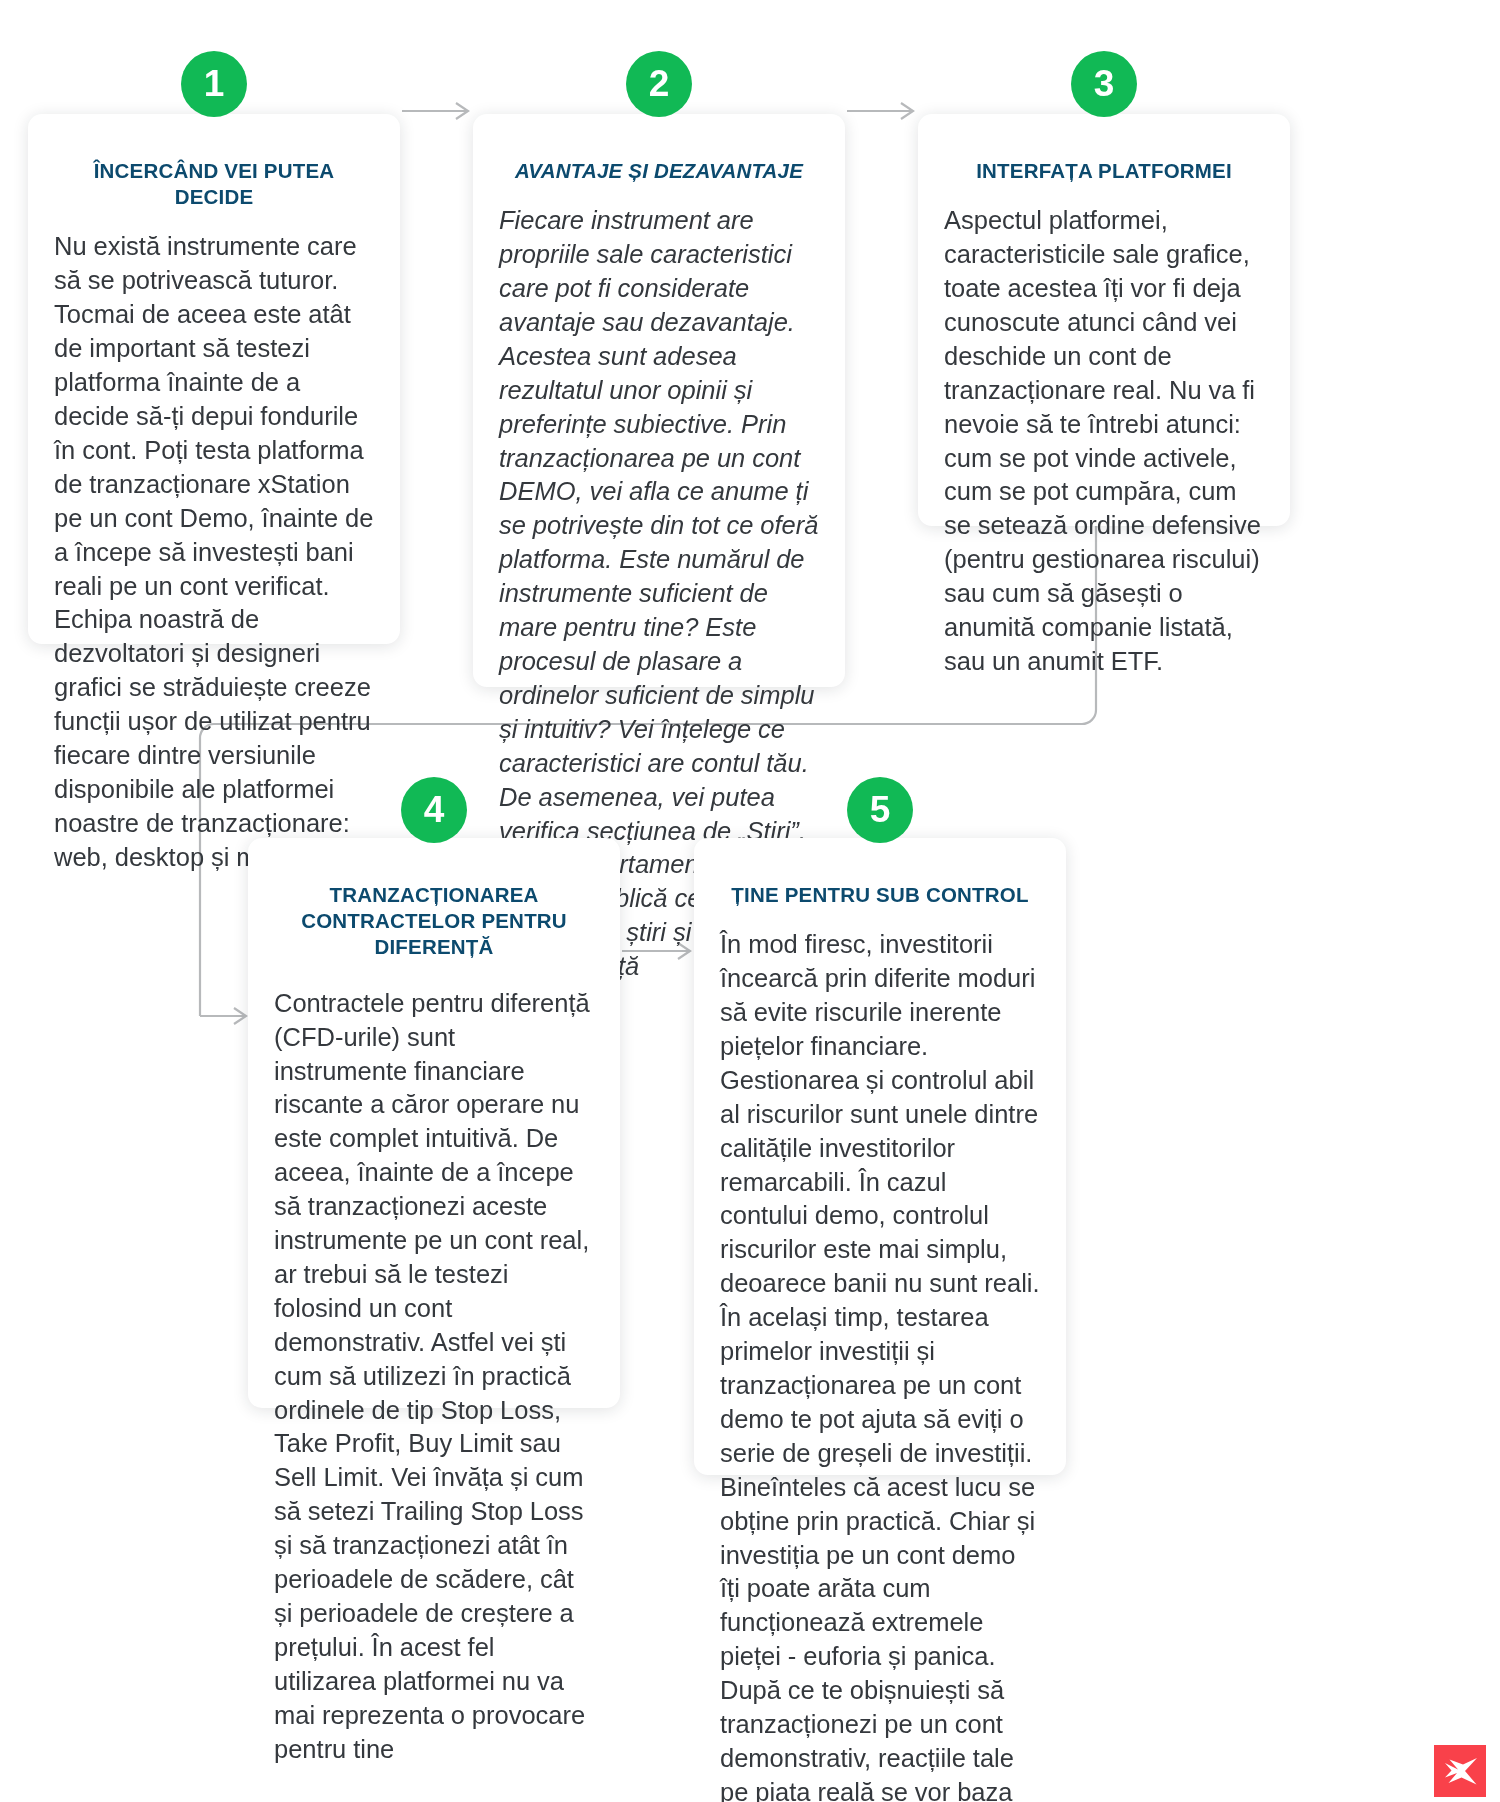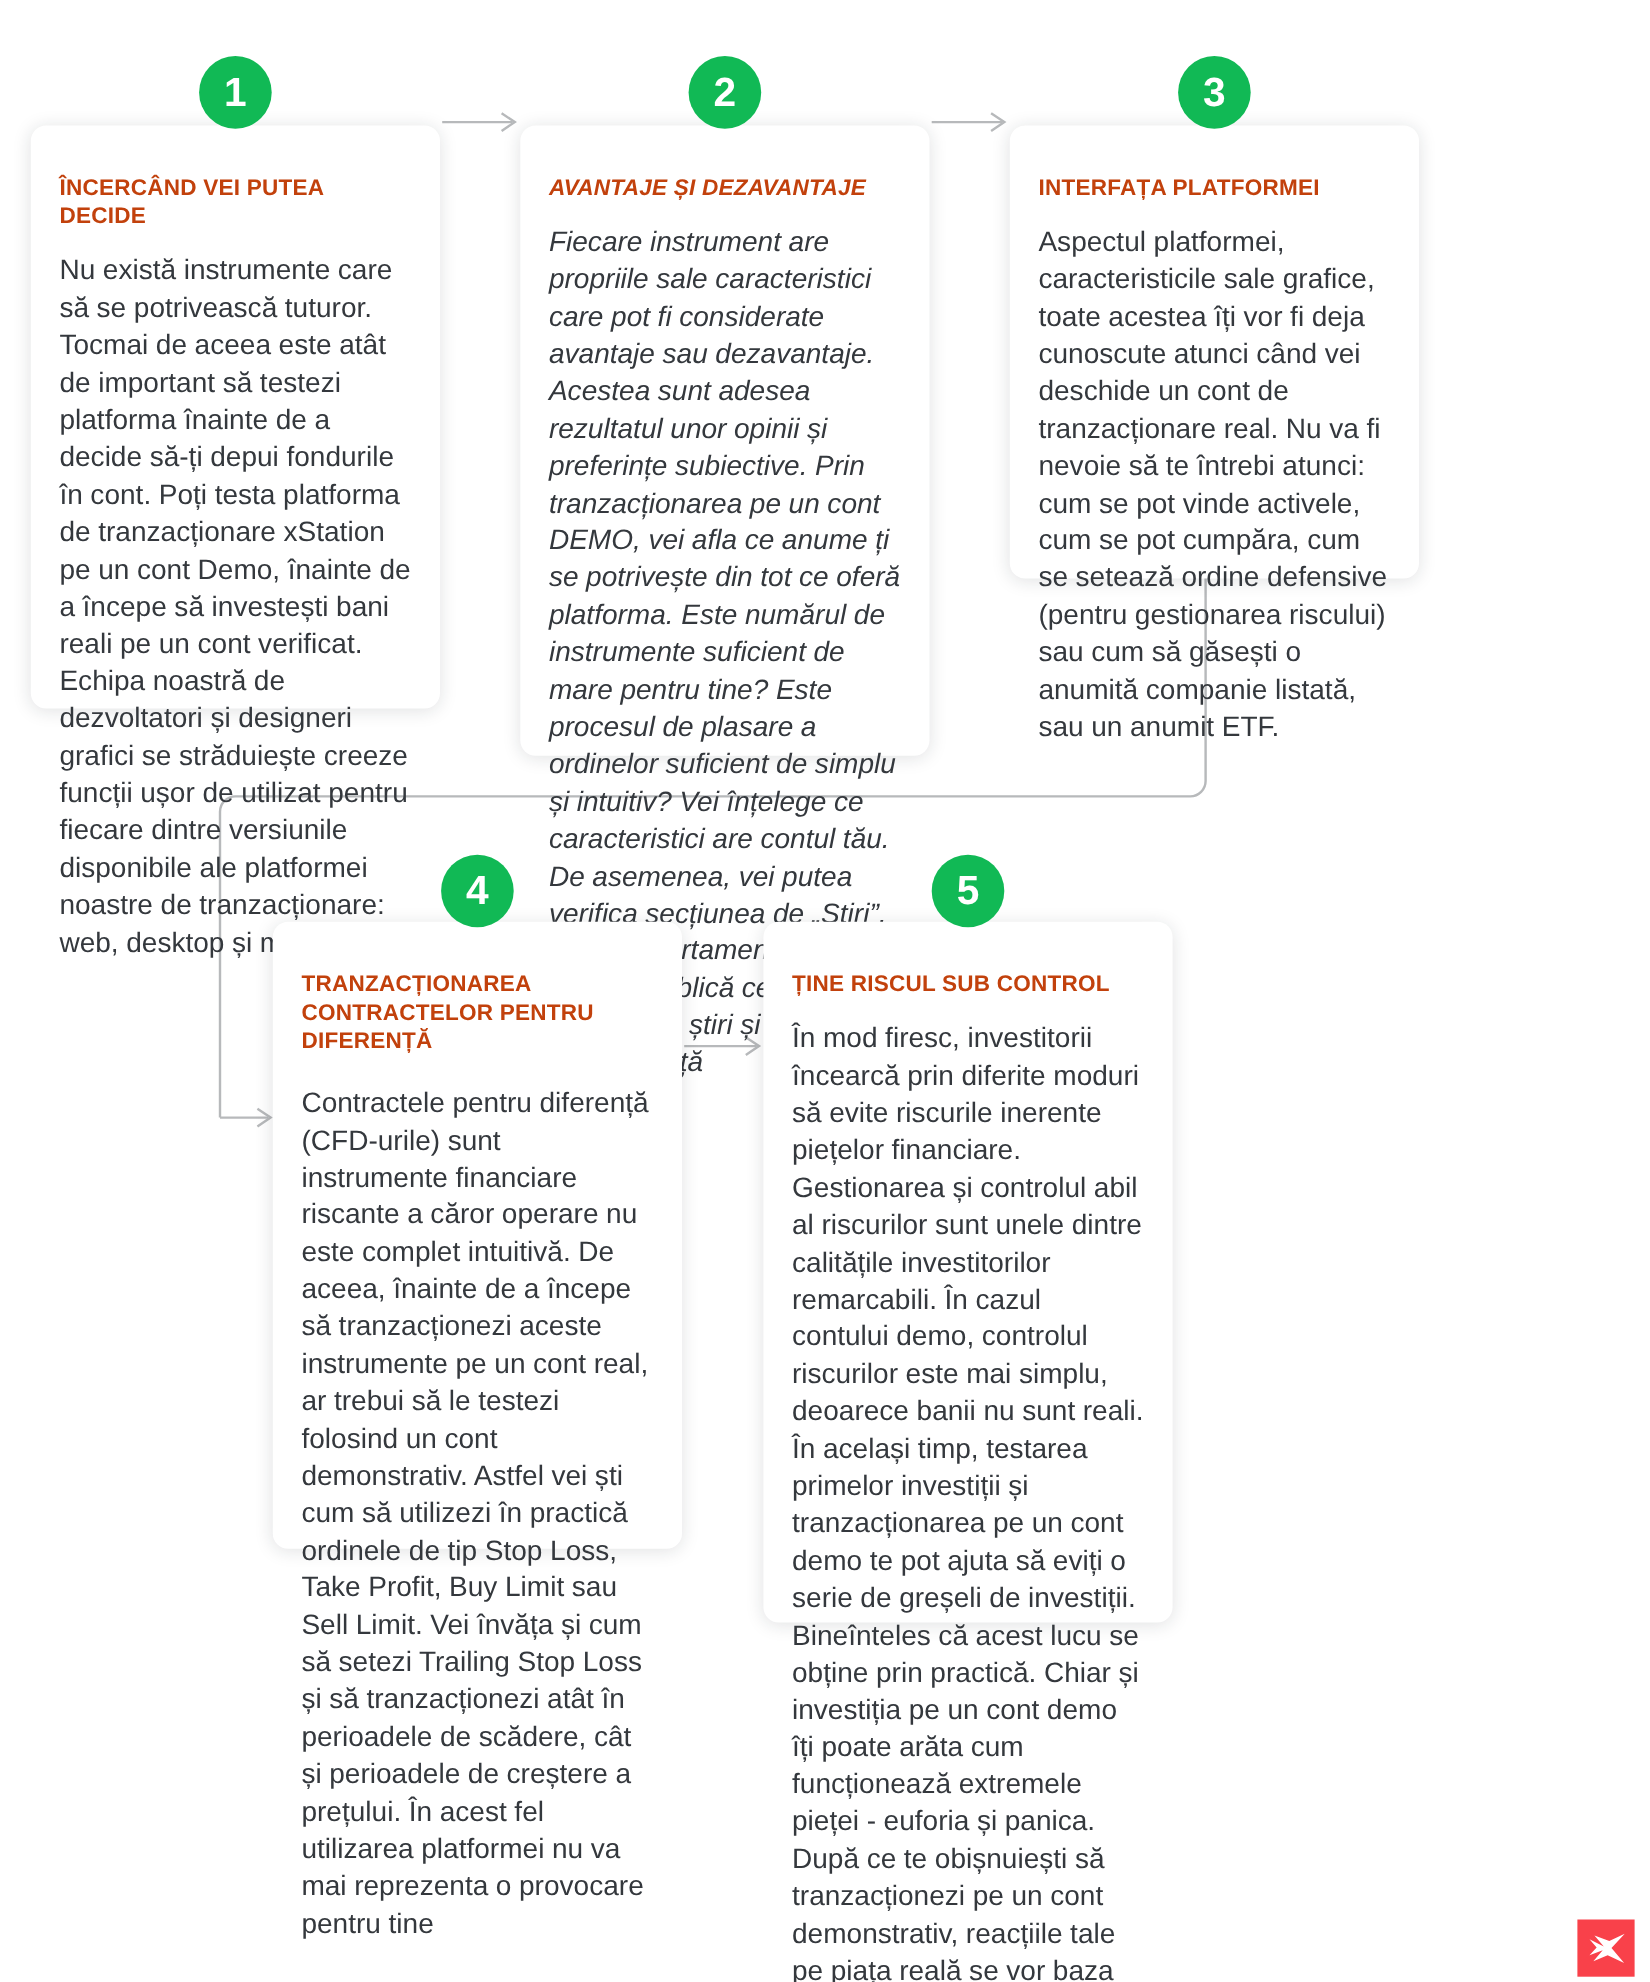--- a/index.html
+++ b/index.html
@@ -31,21 +31,22 @@
     box-shadow: 0 2px 16px rgba(22, 28, 38, 0.13);
     box-sizing: border-box;
     padding: 44px 26px 28px 26px;
     z-index: 3;
   }
 
   .card-title {
     font-size: 20.5px;
     font-weight: bold;
     letter-spacing: 0.2px;
-    color: #c2410c;
+    text-align: center;
+    color: #0c4a6e;
     line-height: 1.28;
     margin: 0 0 20px 0;
   }
 
   .card-body {
     font-size: 25.5px;
     line-height: 1.33;
     color: #34383d;
     margin: 0;
     text-align: left;
@@ -170,21 +171,21 @@
     <h3 class="card-title">INTERFAȚA PLATFORMEI</h3>
     <p class="card-body">Aspectul platformei, caracteristicile sale grafice, toate acestea îți vor fi deja cunoscute atunci când vei deschide un cont de tranzacționare real. Nu va fi nevoie să te întrebi atunci: cum se pot vinde activele, cum se pot cumpăra, cum se setează ordine defensive (pentru gestionarea riscului) sau cum să găsești o anumită companie listată, sau un anumit ETF.</p>
   </div>
 
   <div class="card" id="card4">
     <h3 class="card-title">TRANZACȚIONAREA CONTRACTELOR PENTRU DIFERENȚĂ</h3>
     <p class="card-body">Contractele pentru diferență (CFD-urile) sunt instrumente financiare riscante a căror operare nu este complet intuitivă. De aceea, înainte de a începe să tranzacționezi aceste instrumente pe un cont real, ar trebui să le testezi folosind un cont demonstrativ. Astfel vei ști cum să utilizezi în practică ordinele de tip Stop Loss, Take Profit, Buy Limit sau Sell Limit. Vei învăța și cum să setezi Trailing Stop Loss și să tranzacționezi atât în perioadele de scădere, cât și perioadele de creștere a prețului. În acest fel utilizarea platformei nu va mai reprezenta o provocare pentru tine</p>
   </div>
 
   <div class="card" id="card5">
-    <h3 class="card-title">ȚINE RISCUL SUB CONTROL</h3>
+    <h3 class="card-title">ȚINE PENTRU SUB CONTROL</h3>
     <p class="card-body">În mod firesc, investitorii încearcă prin diferite moduri să evite riscurile inerente piețelor financiare. Gestionarea și controlul abil al riscurilor sunt unele dintre calitățile investitorilor remarcabili. În cazul contului demo, controlul riscurilor este mai simplu, deoarece banii nu sunt reali. În același timp, testarea primelor investiții și tranzacționarea pe un cont demo te pot ajuta să eviți o serie de greșeli de investiții. Bineînteles că acest lucu se obține prin practică. Chiar și investiția pe un cont demo îți poate arăta cum funcționează extremele pieței - euforia și panica. După ce te obișnuiești să tranzacționezi pe un cont demonstrativ, reacțiile tale pe piața reală se vor baza mai puțin pe emoții.</p>
   </div>
 
   <div class="logo">
     <svg width="52" height="52" viewBox="0 0 52 52">
       <path d="M11 18 L24 24.5 L15.5 14.5 L29 19.5 L43 13 L31 26 L42.5 39.5 L27.5 32.5 L14.5 38 L23 28 L11 32.5 L17.5 25.5 Z" fill="#ffffff"></path>
     </svg>
   </div>
 
 </div>

